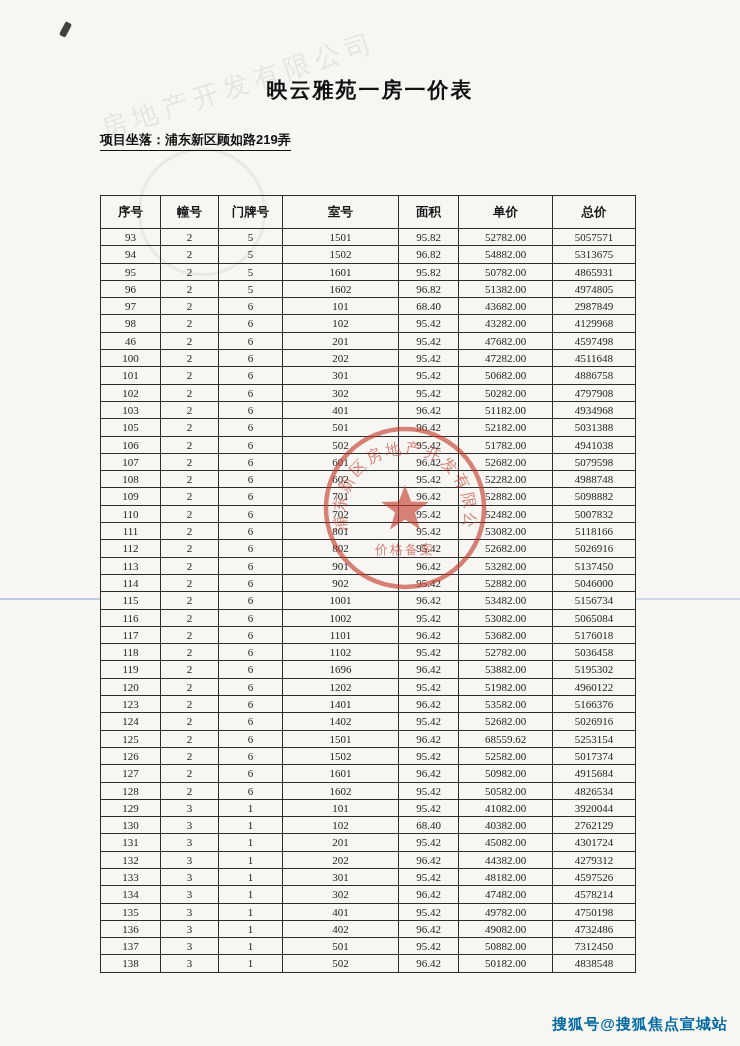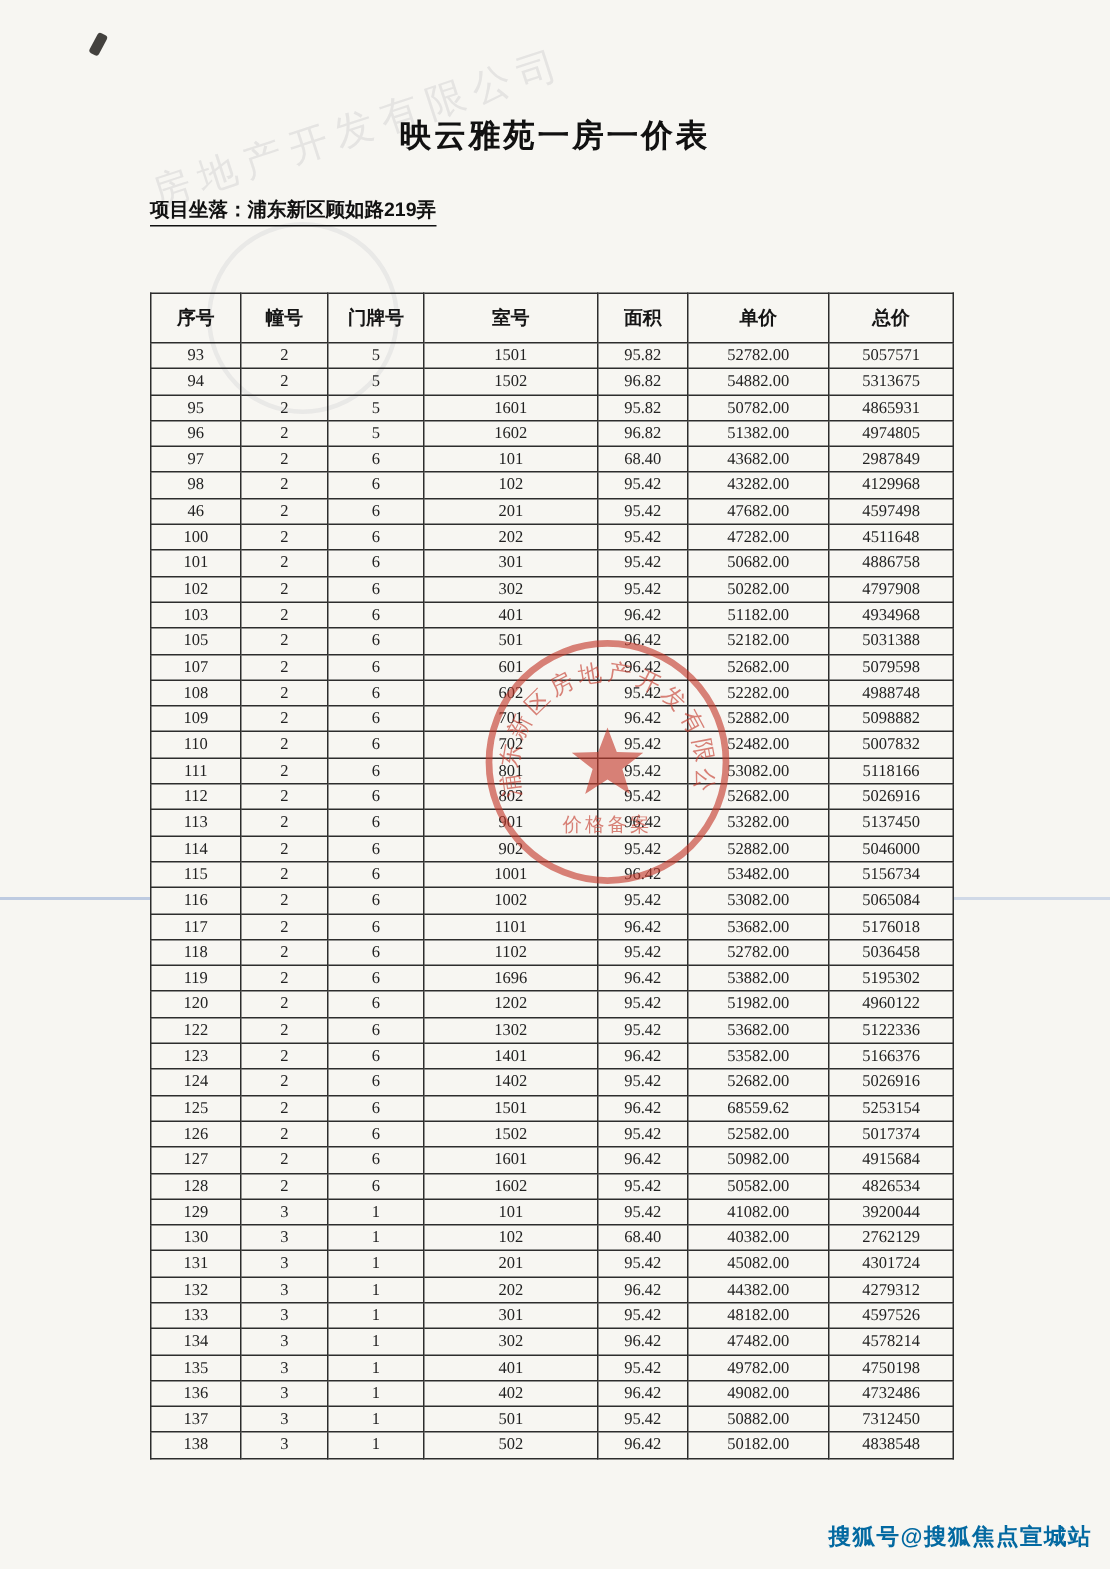--- a/index.html
+++ b/index.html
@@ -228,20 +228,29 @@
         <tr>
           <td>105</td>
           <td>2</td>
           <td>6</td>
           <td>501</td>
           <td>96.42</td>
           <td>52182.00</td>
           <td>5031388</td>
         </tr>
         <tr>
+          <td>106</td>
+          <td>2</td>
+          <td>6</td>
+          <td>502</td>
+          <td>95.42</td>
+          <td>51782.00</td>
+          <td>4941038</td>
+        </tr>
+        <tr>
           <td>107</td>
           <td>2</td>
           <td>6</td>
           <td>601</td>
           <td>96.42</td>
           <td>52682.00</td>
           <td>5079598</td>
         </tr>
         <tr>
           <td>108</td>
@@ -352,29 +361,20 @@
           <td>5195302</td>
         </tr>
         <tr>
           <td>120</td>
           <td>2</td>
           <td>6</td>
           <td>1202</td>
           <td>95.42</td>
           <td>51982.00</td>
           <td>4960122</td>
-        </tr>
-        <tr>
-          <td>122</td>
-          <td>2</td>
-          <td>6</td>
-          <td>1302</td>
-          <td>95.42</td>
-          <td>53682.00</td>
-          <td>5122336</td>
         </tr>
         <tr>
           <td>123</td>
           <td>2</td>
           <td>6</td>
           <td>1401</td>
           <td>96.42</td>
           <td>53582.00</td>
           <td>5166376</td>
         </tr>

